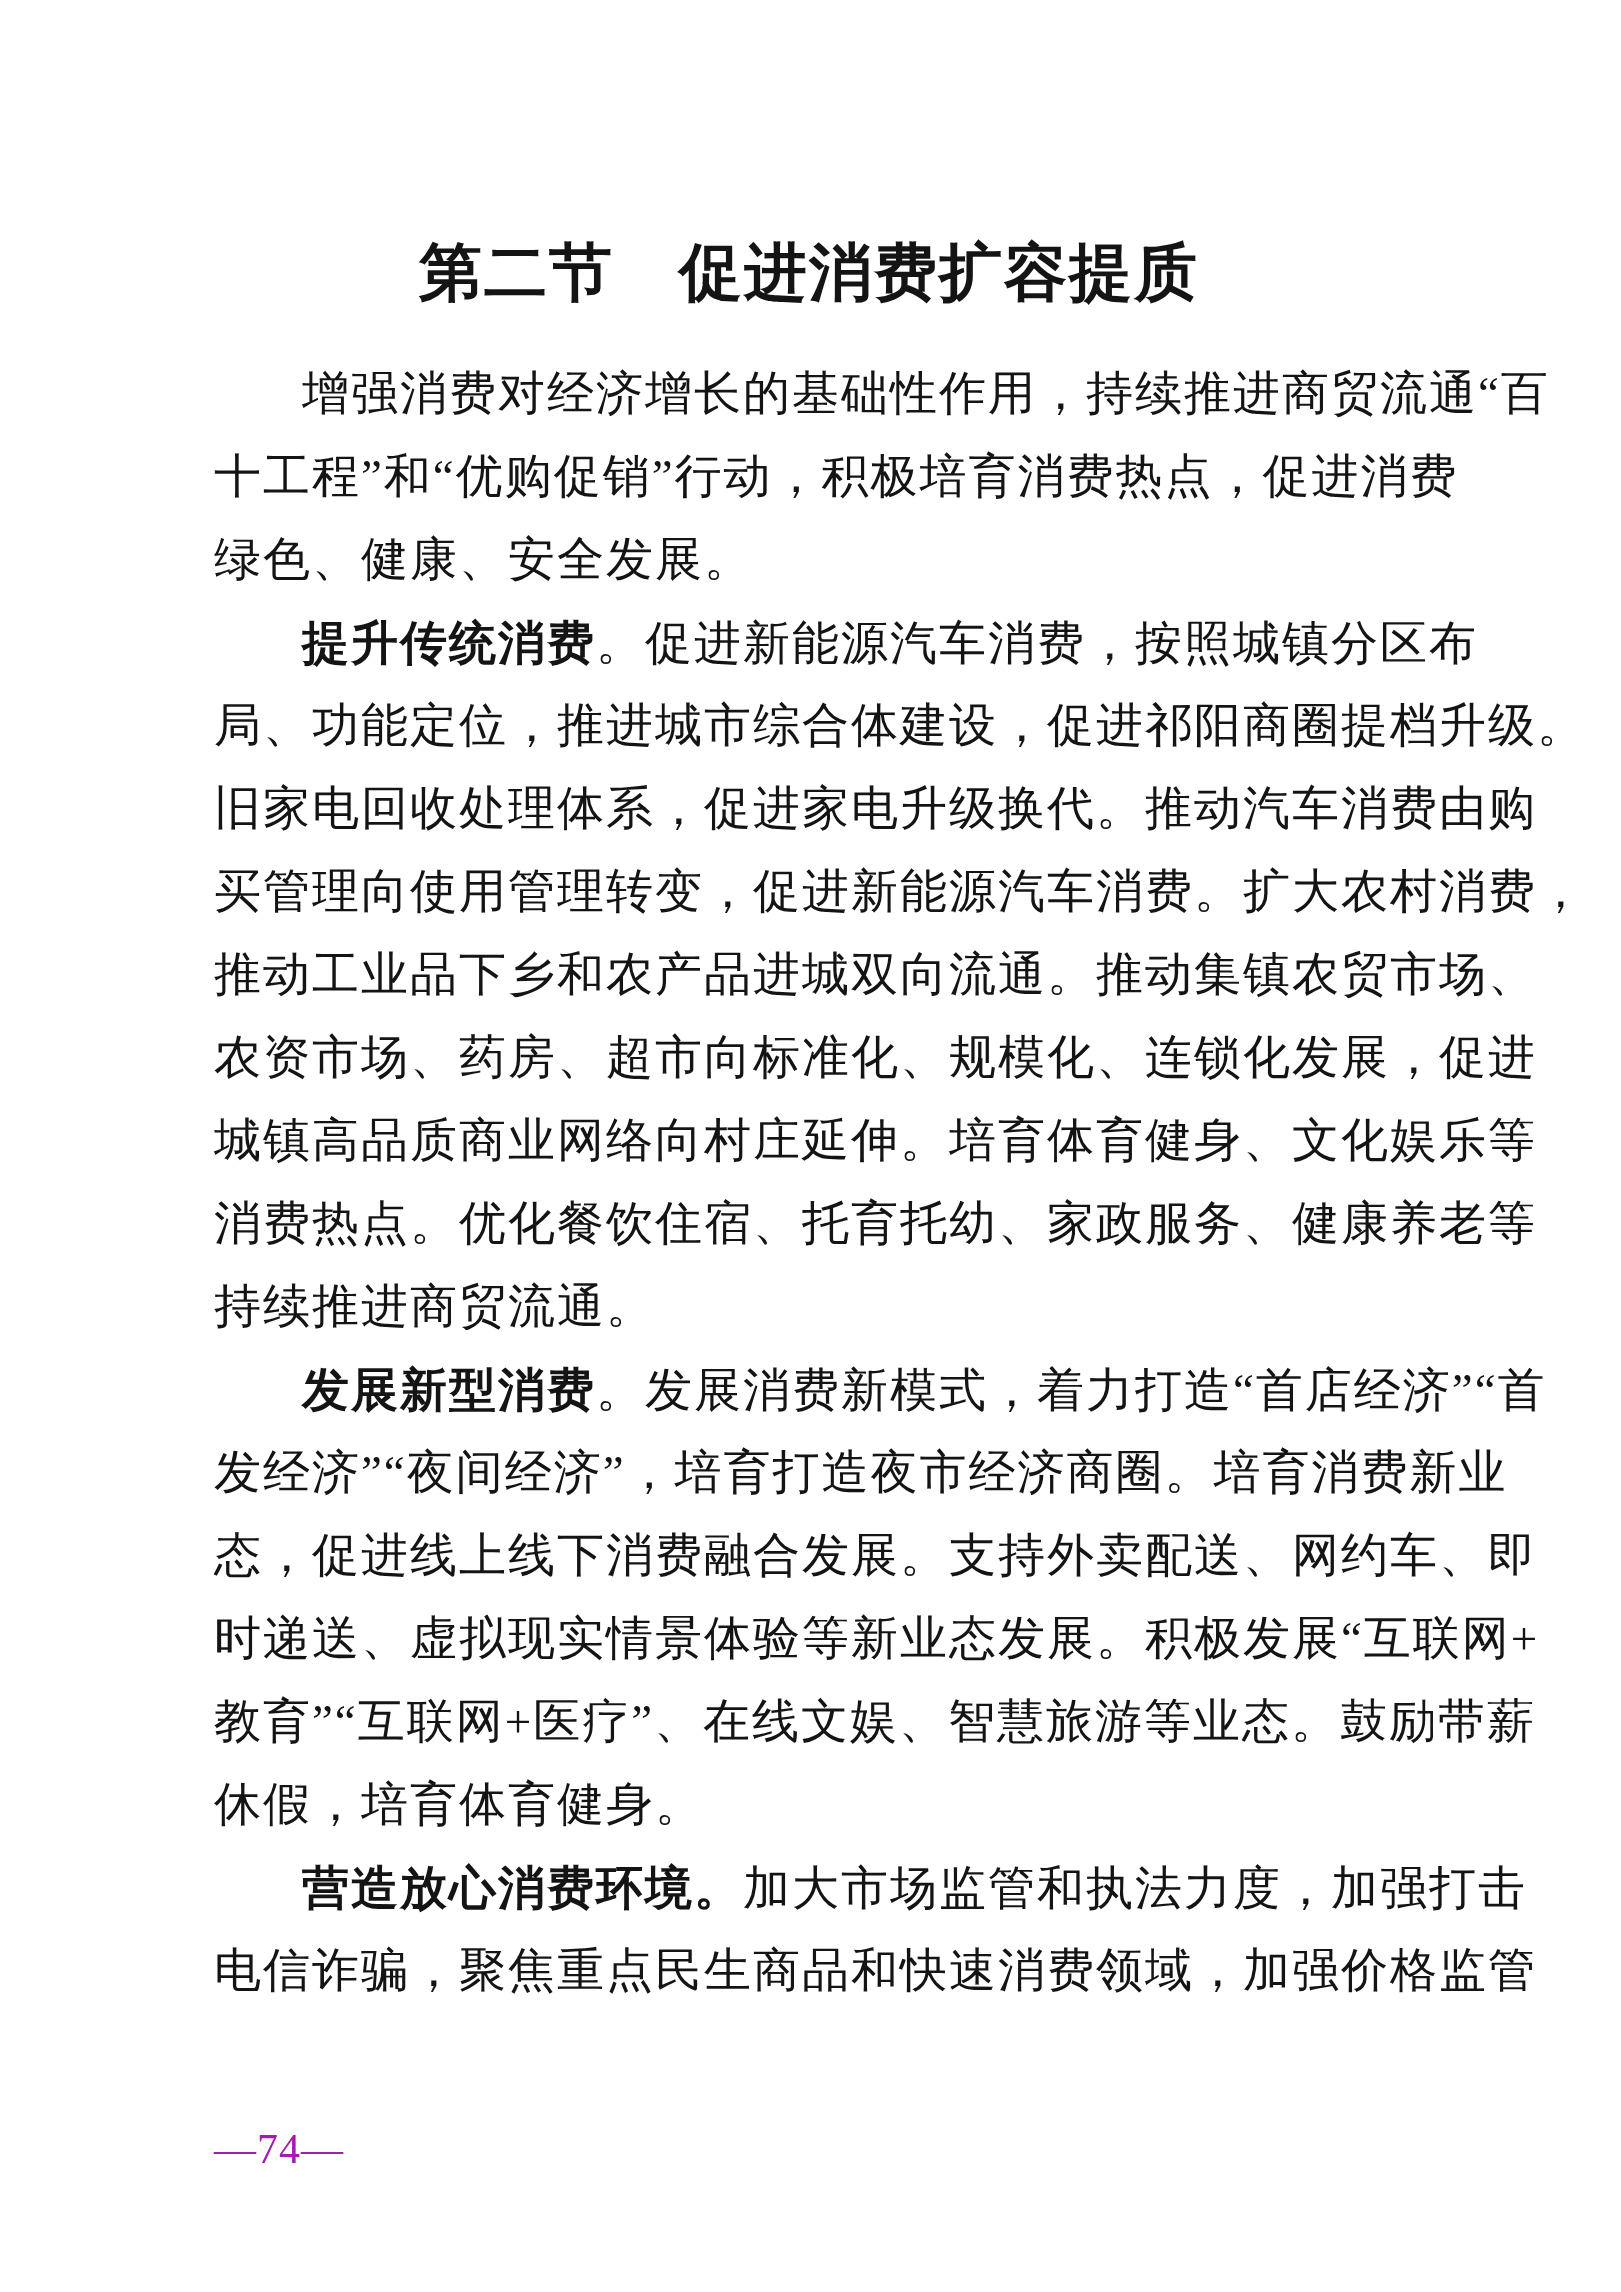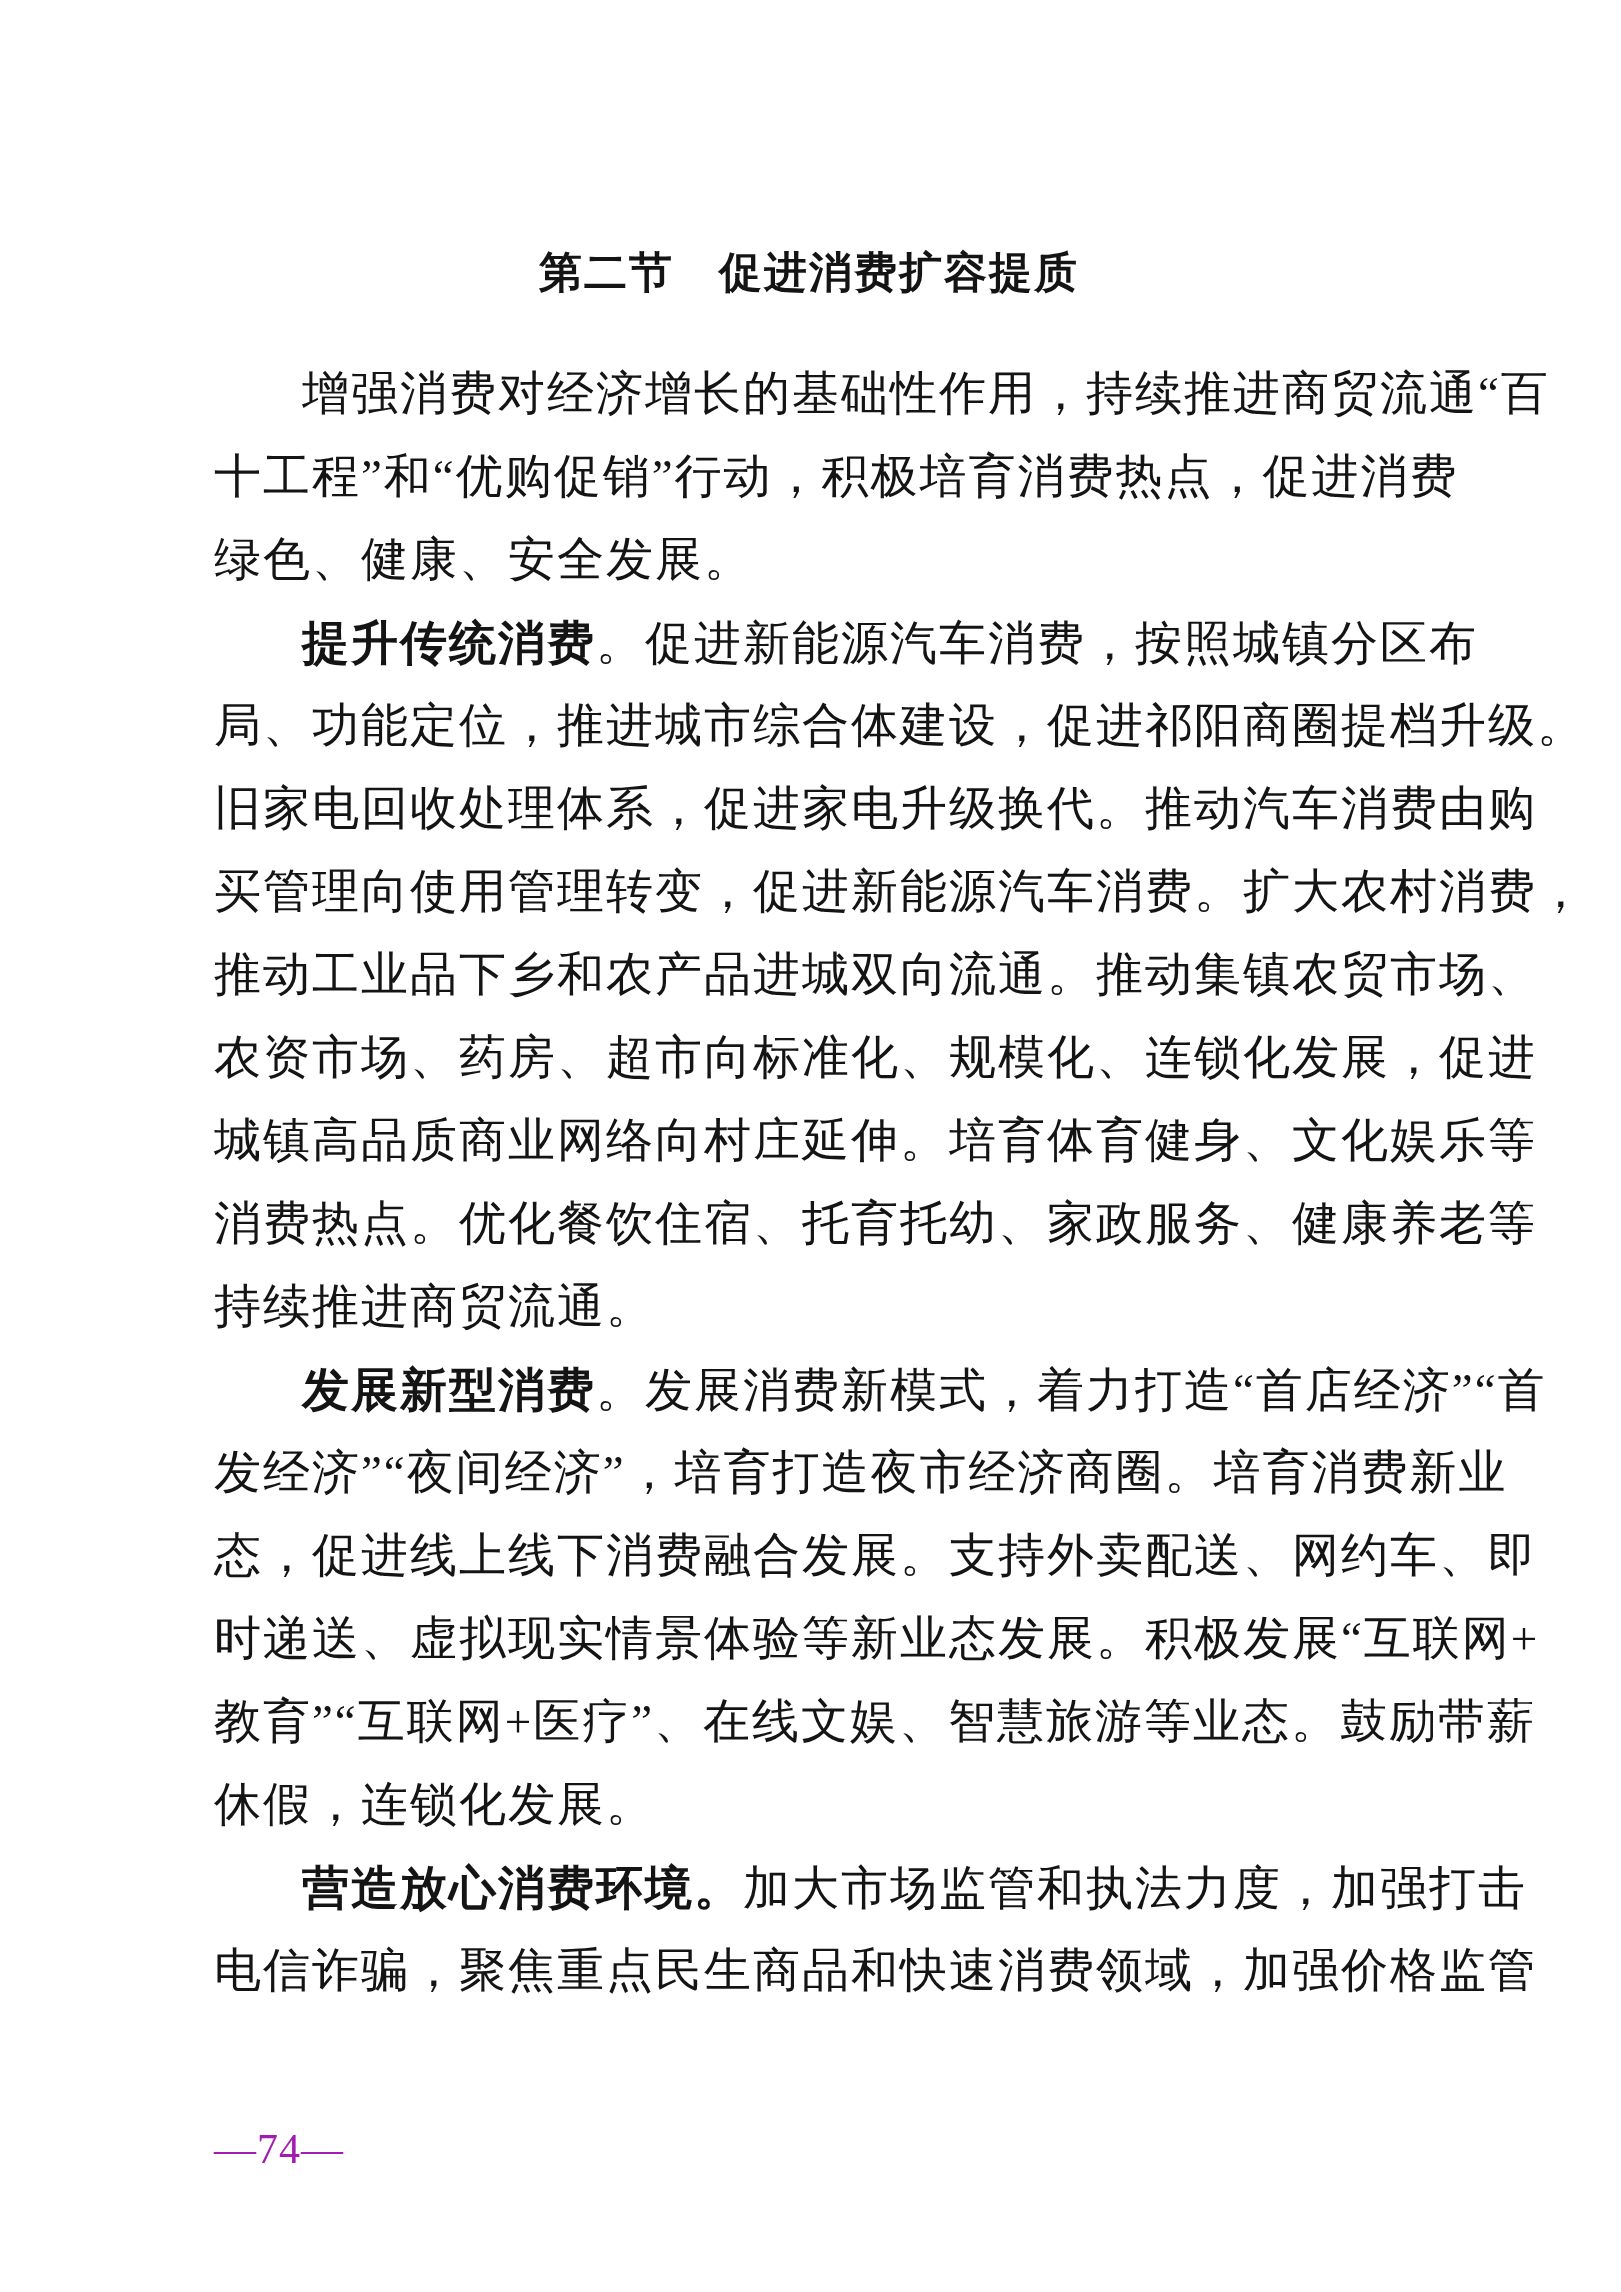--- a/index.html
+++ b/index.html
@@ -14,21 +14,21 @@
     background: #ffffff;
     overflow: hidden;
     color: #141414;
   }
   .section-title {
     position: absolute;
     left: 214px;
     width: 1190px;
     top: 242px;
     line-height: 61px;
-    font-size: 43px;
+    font-size: 63px;
     font-weight: 700;
     font-family: "Liberation Sans", "DejaVu Sans", sans-serif;
     text-align: center;
     letter-spacing: 2px;
     white-space: nowrap;
   }
   .doc-body {
     position: absolute;
     left: 214px;
     top: 352px;
@@ -86,20 +86,20 @@
       <div class="line"><span class="run">推动工业品下乡和农产品进城双向流通。推动集镇农贸市场、</span></div>
       <div class="line"><span class="run">农资市场、药房、超市向标准化、规模化、连锁化发展，促进</span></div>
       <div class="line"><span class="run">城镇高品质商业网络向村庄延伸。培育体育健身、文化娱乐等</span></div>
       <div class="line"><span class="run">消费热点。优化餐饮住宿、托育托幼、家政服务、健康养老等</span></div>
       <div class="line last"><span class="run">持续推进商贸流通。</span></div>
       <div class="line indent"><span class="run bold">发展新型消费</span><span class="run">。发展消费新模式，着力打造“首店经济”“首</span></div>
       <div class="line"><span class="run">发经济”“夜间经济”，培育打造夜市经济商圈。培育消费新业</span></div>
       <div class="line"><span class="run">态，促进线上线下消费融合发展。支持外卖配送、网约车、即</span></div>
       <div class="line"><span class="run">时递送、虚拟现实情景体验等新业态发展。积极发展“互联网+</span></div>
       <div class="line"><span class="run">教育”“互联网+医疗”、在线文娱、智慧旅游等业态。鼓励带薪</span></div>
-      <div class="line last"><span class="run">休假，连锁化发展。</span></div>
+      <div class="line last"><span class="run">休假，培育体育健身。</span></div>
       <div class="line indent"><span class="run bold">营造放心消费环境。</span><span class="run">加大市场监管和执法力度，加强打击</span></div>
       <div class="line"><span class="run">电信诈骗，聚焦重点民生商品和快速消费领域，加强价格监管</span></div>
     </div>
 
   <div class="page-number">—74—</div>
 </div>
 
 
 </body></html>

